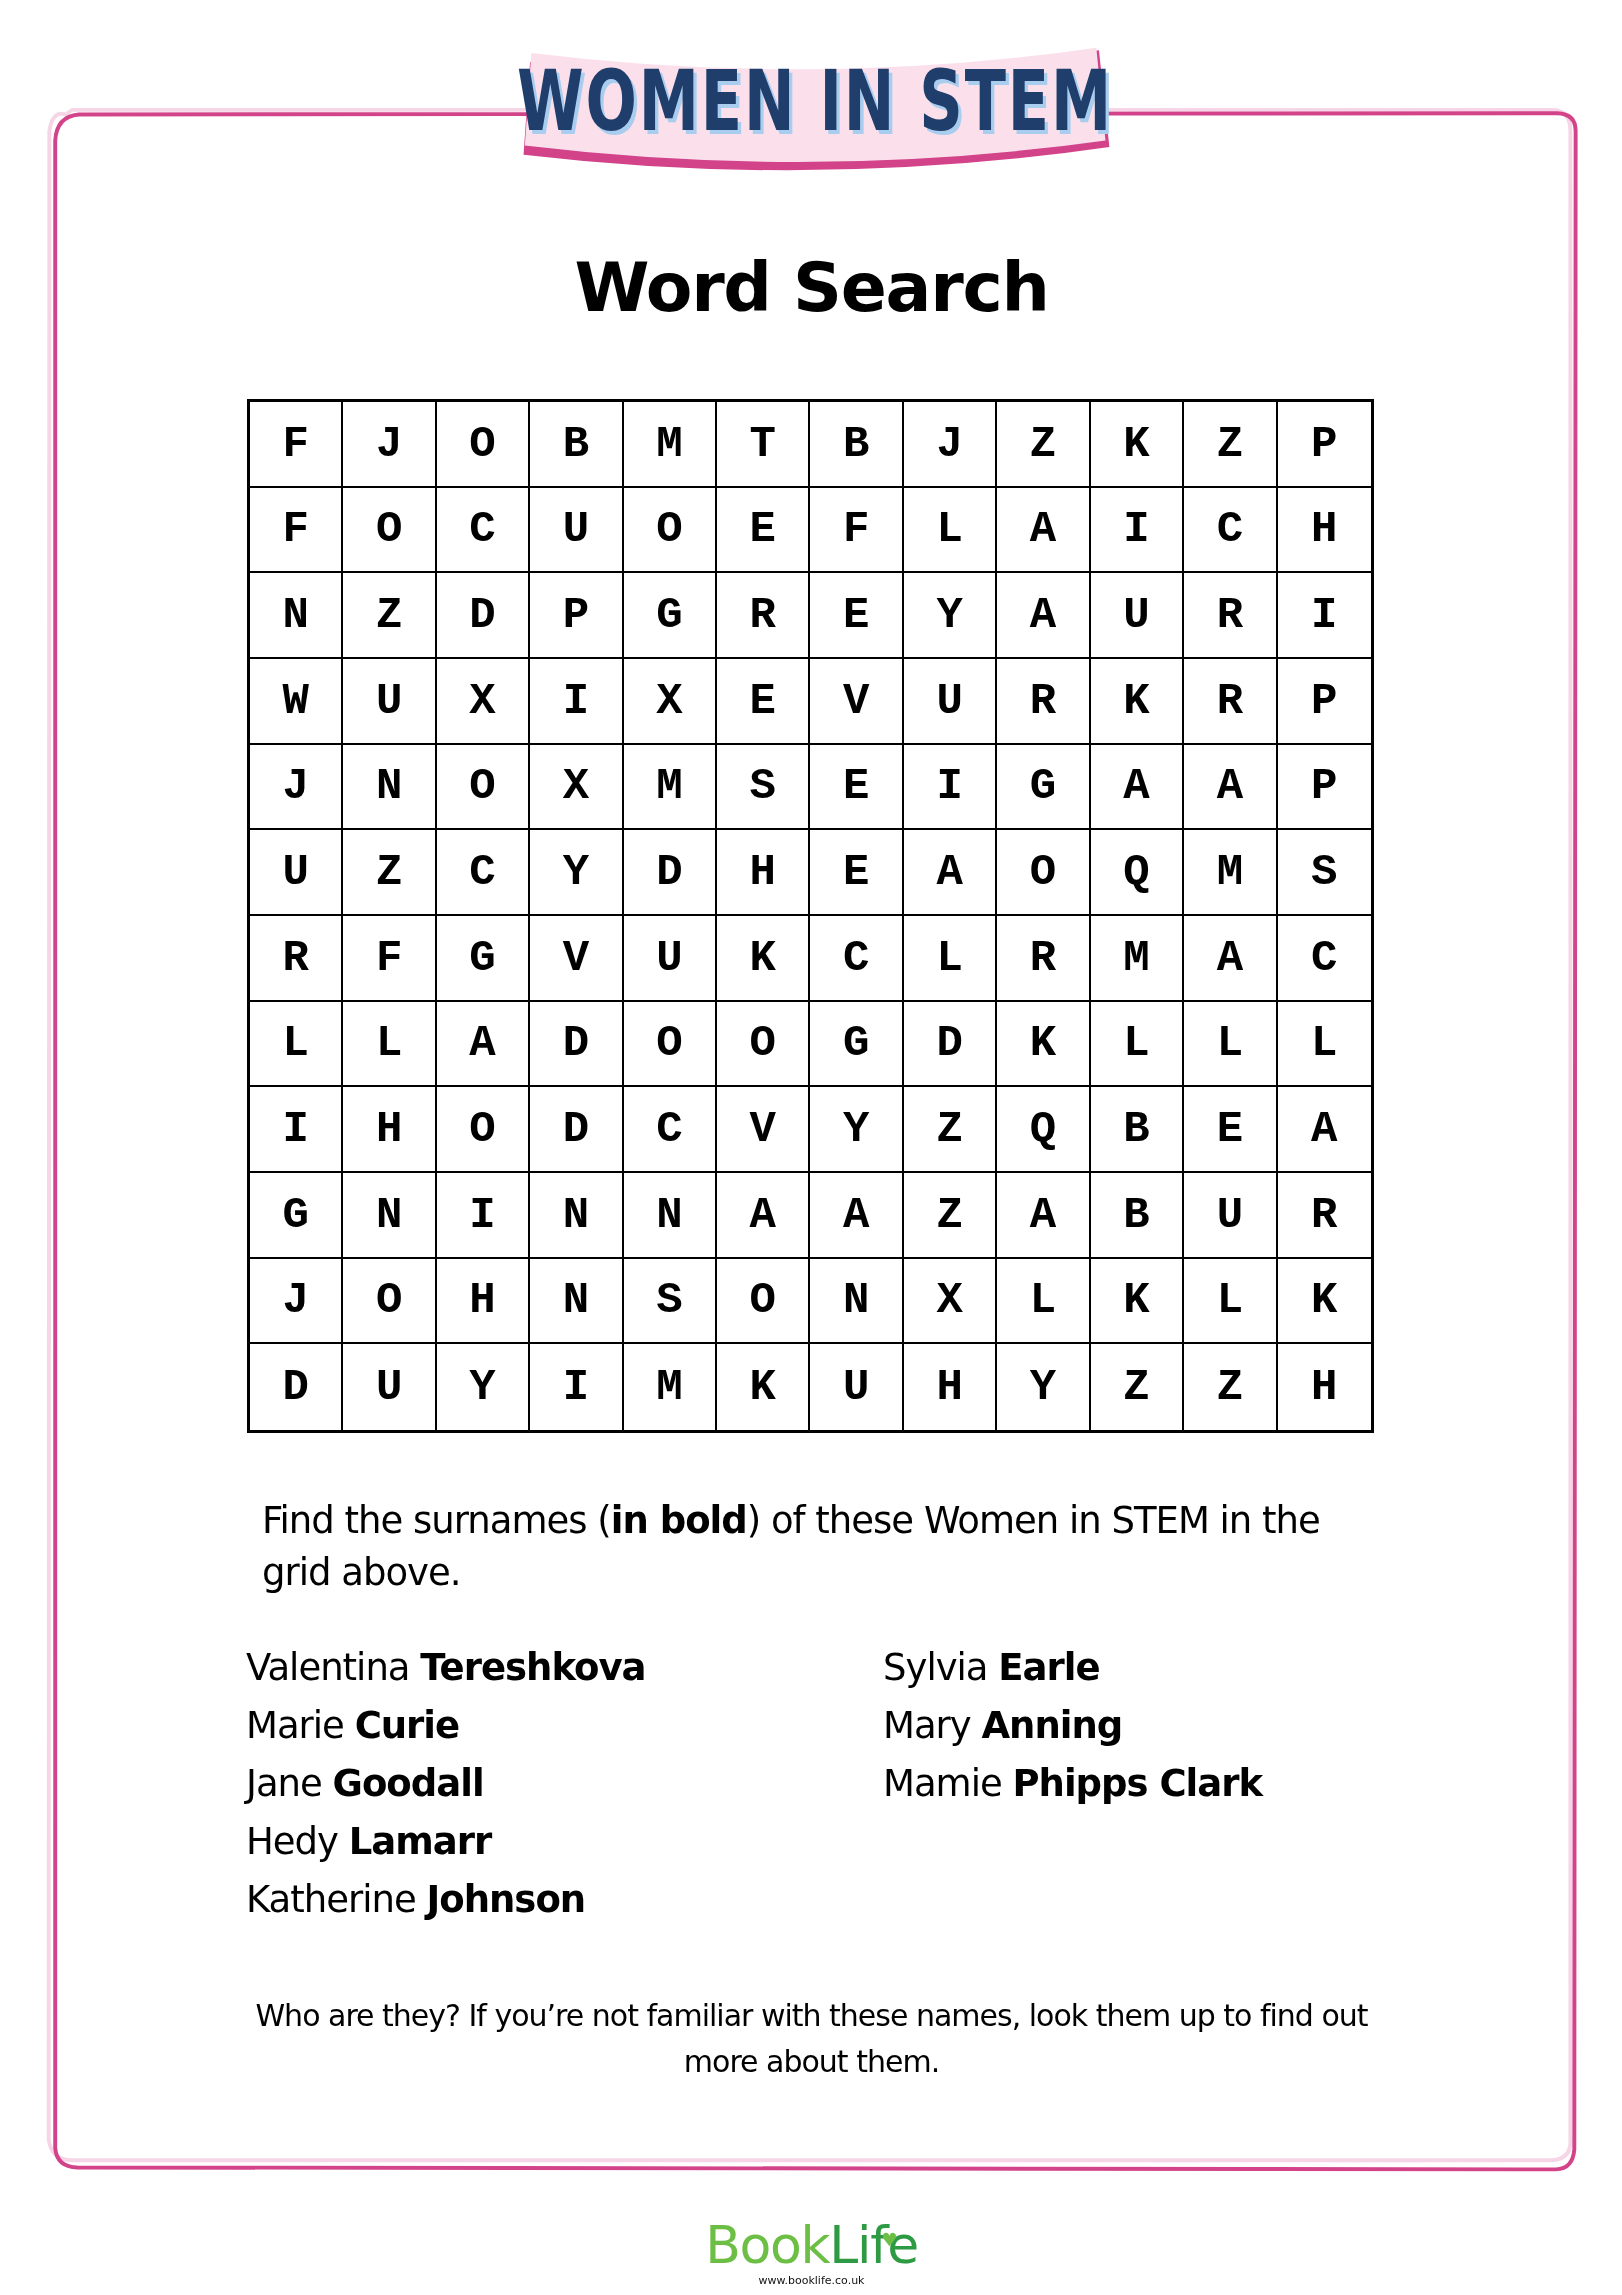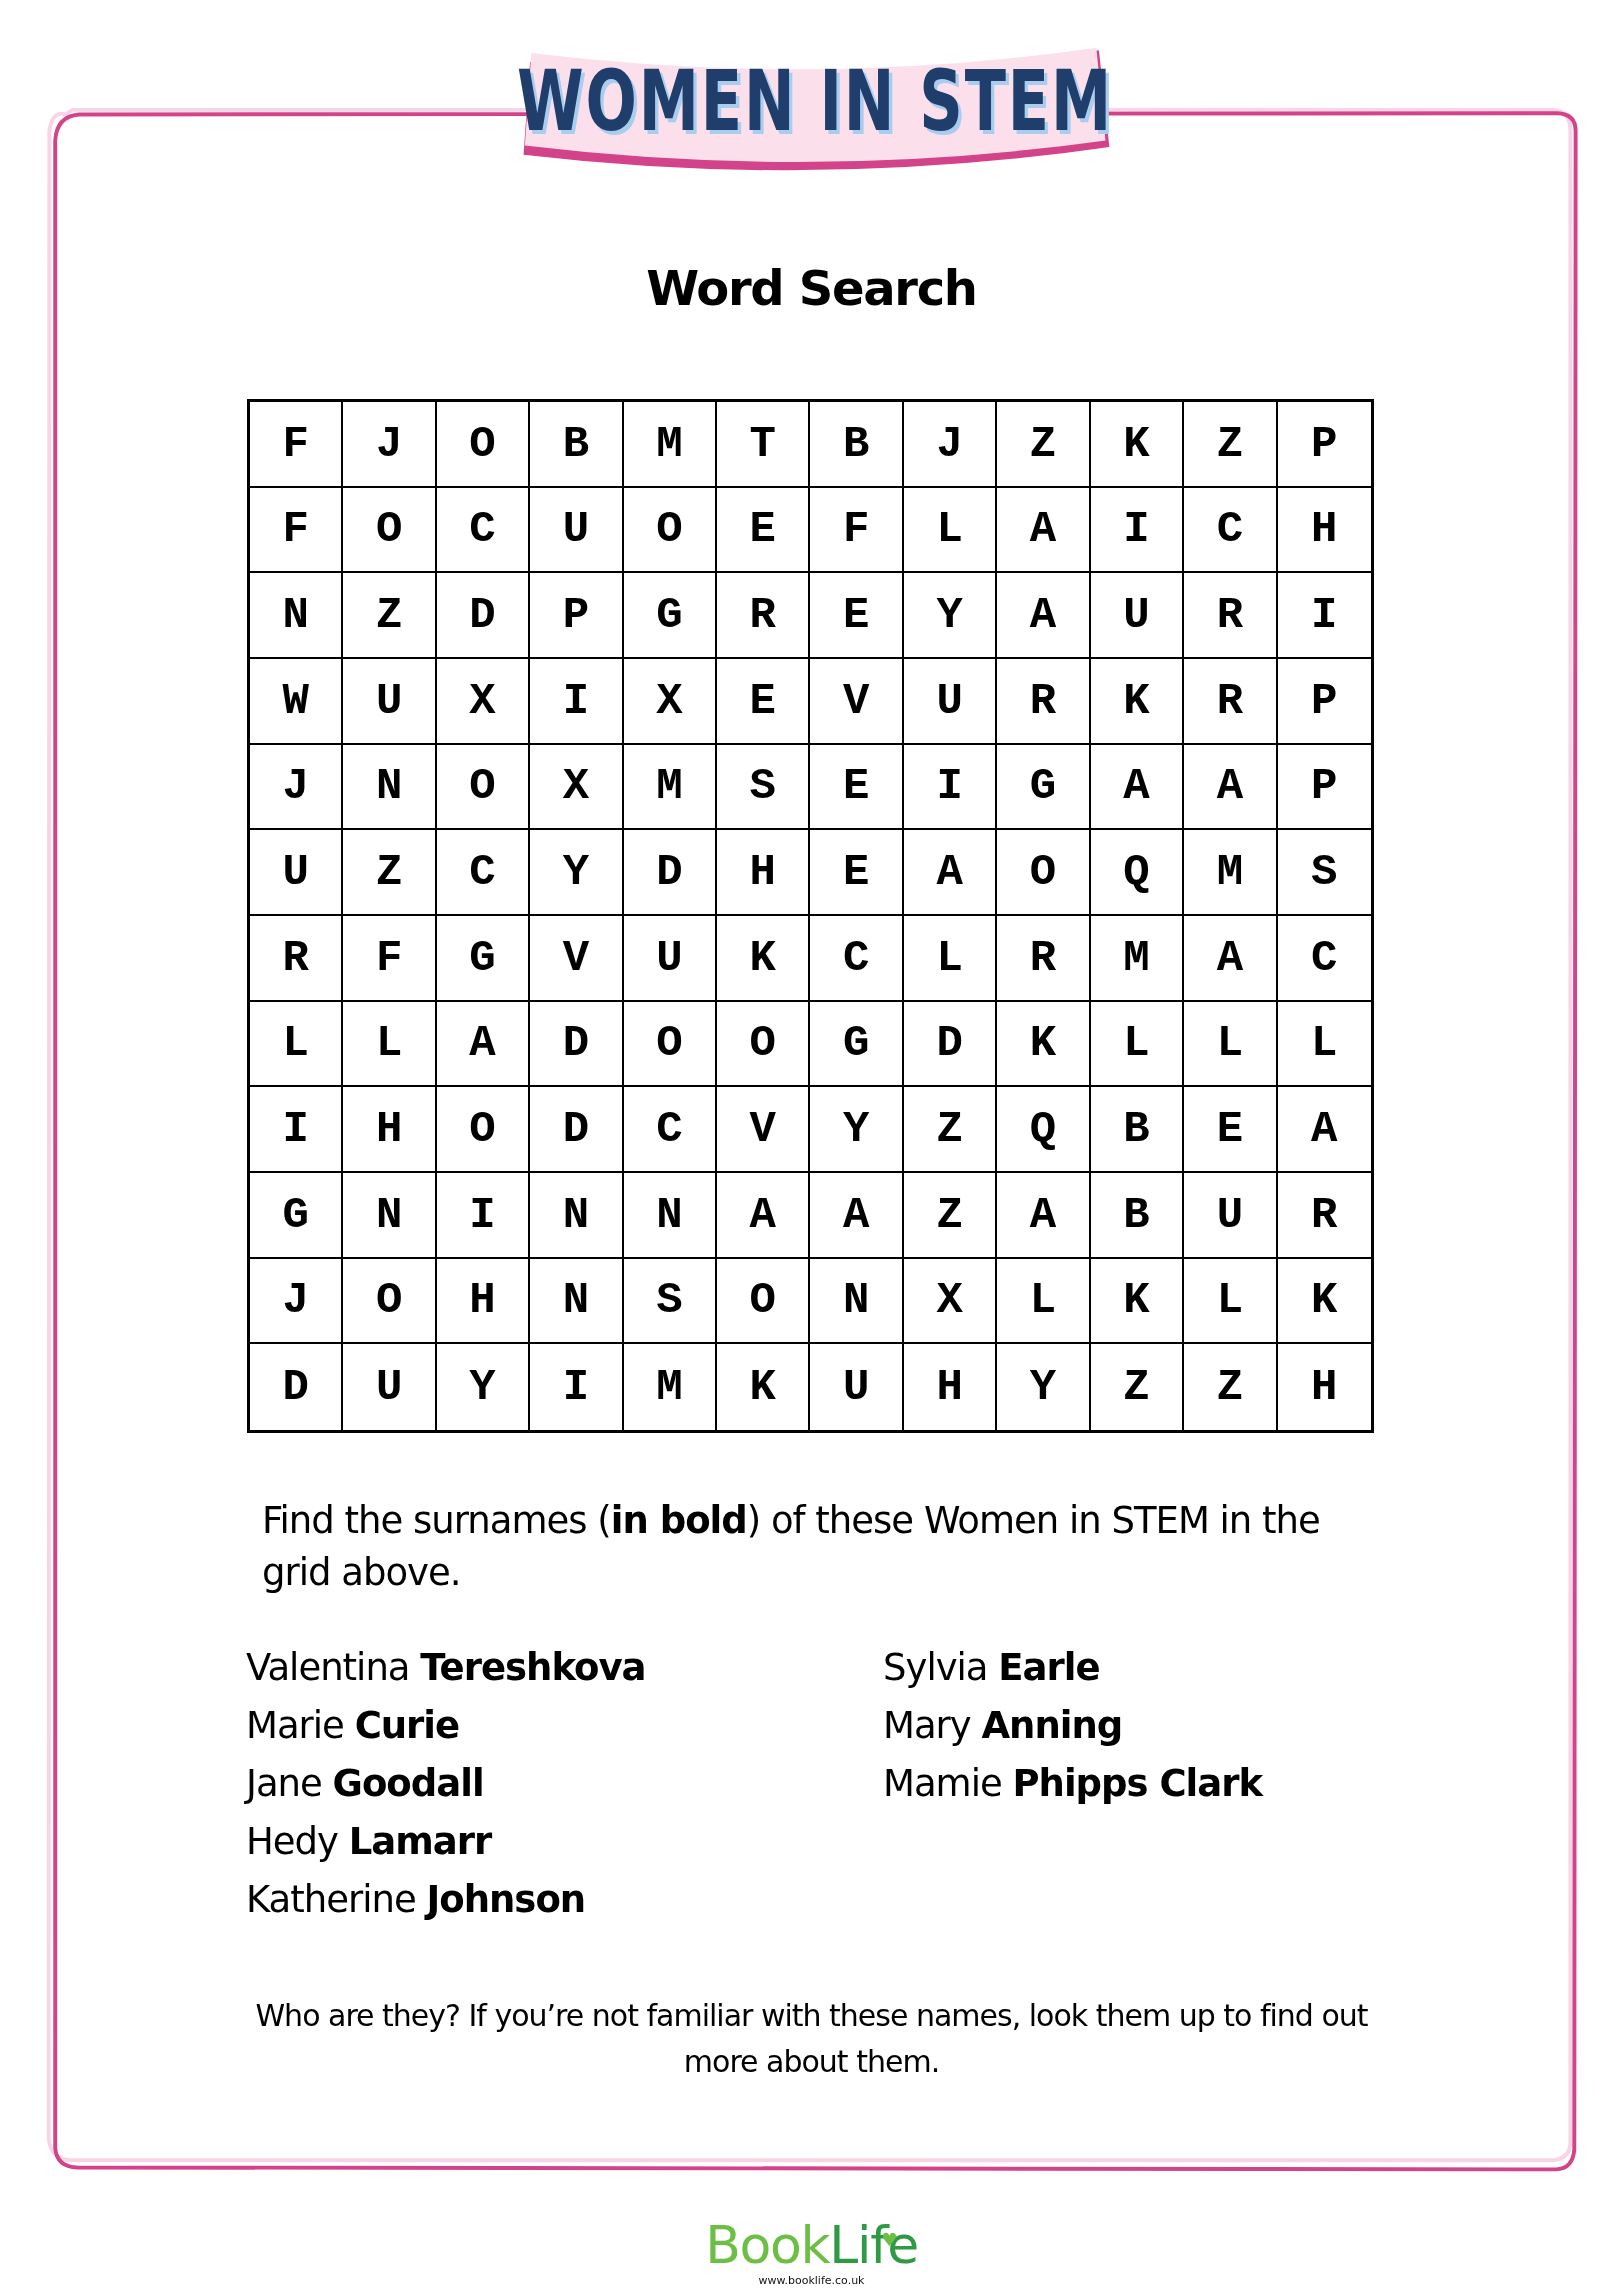--- a/index.html
+++ b/index.html
@@ -53,21 +53,21 @@
     }
     
     .title {
       position: absolute;
       left: 0;
       width: 1623px;
       top: 242px;
       text-align: center;
       font-family: "DejaVu Sans", sans-serif;
       font-weight: bold;
-      font-size: 48px;
+      font-size: 68px;
       letter-spacing: -1.3px;
       line-height: 92px;
     }
     
     .grid {
       position: absolute;
       left: 247px;
       top: 399px;
       width: 1127px;
       height: 1034px;

